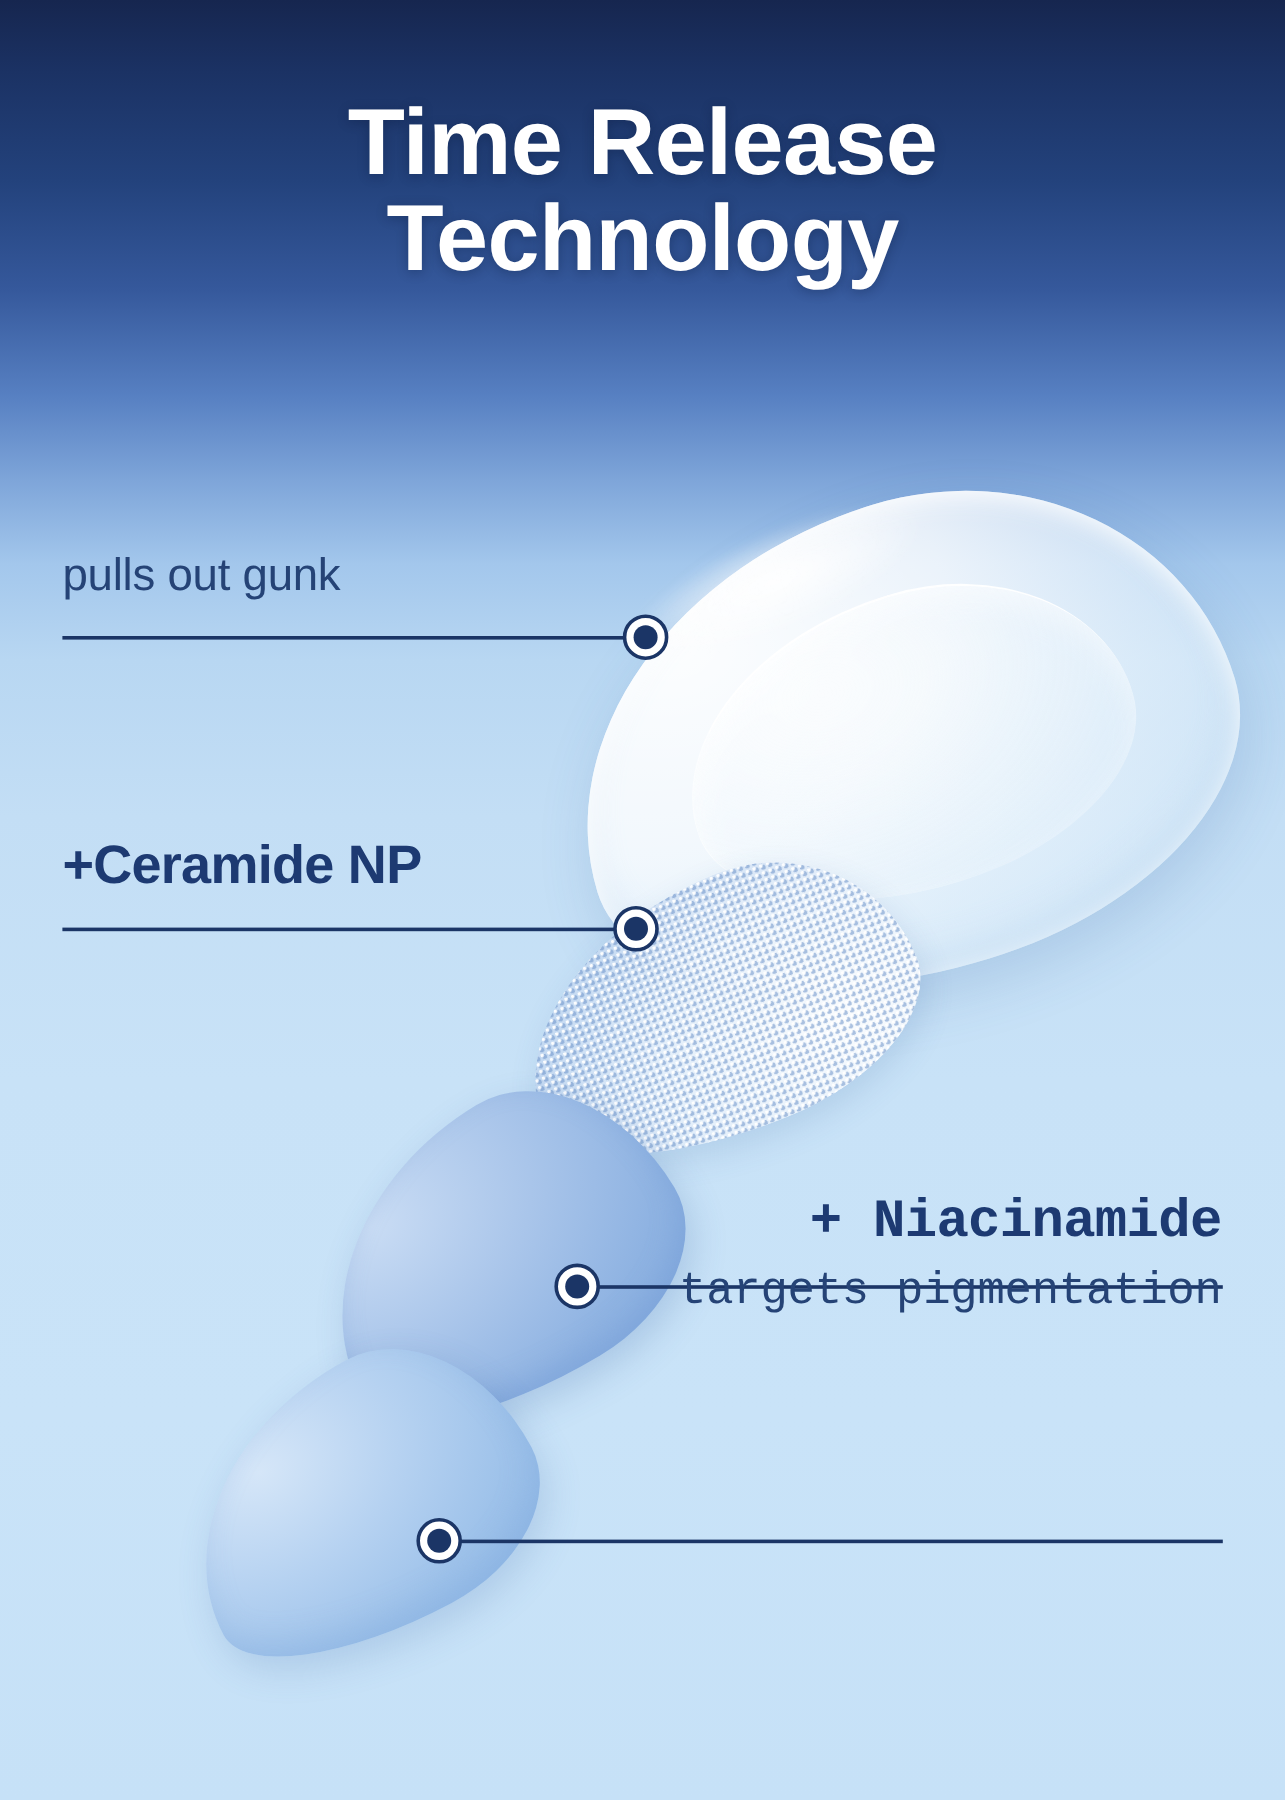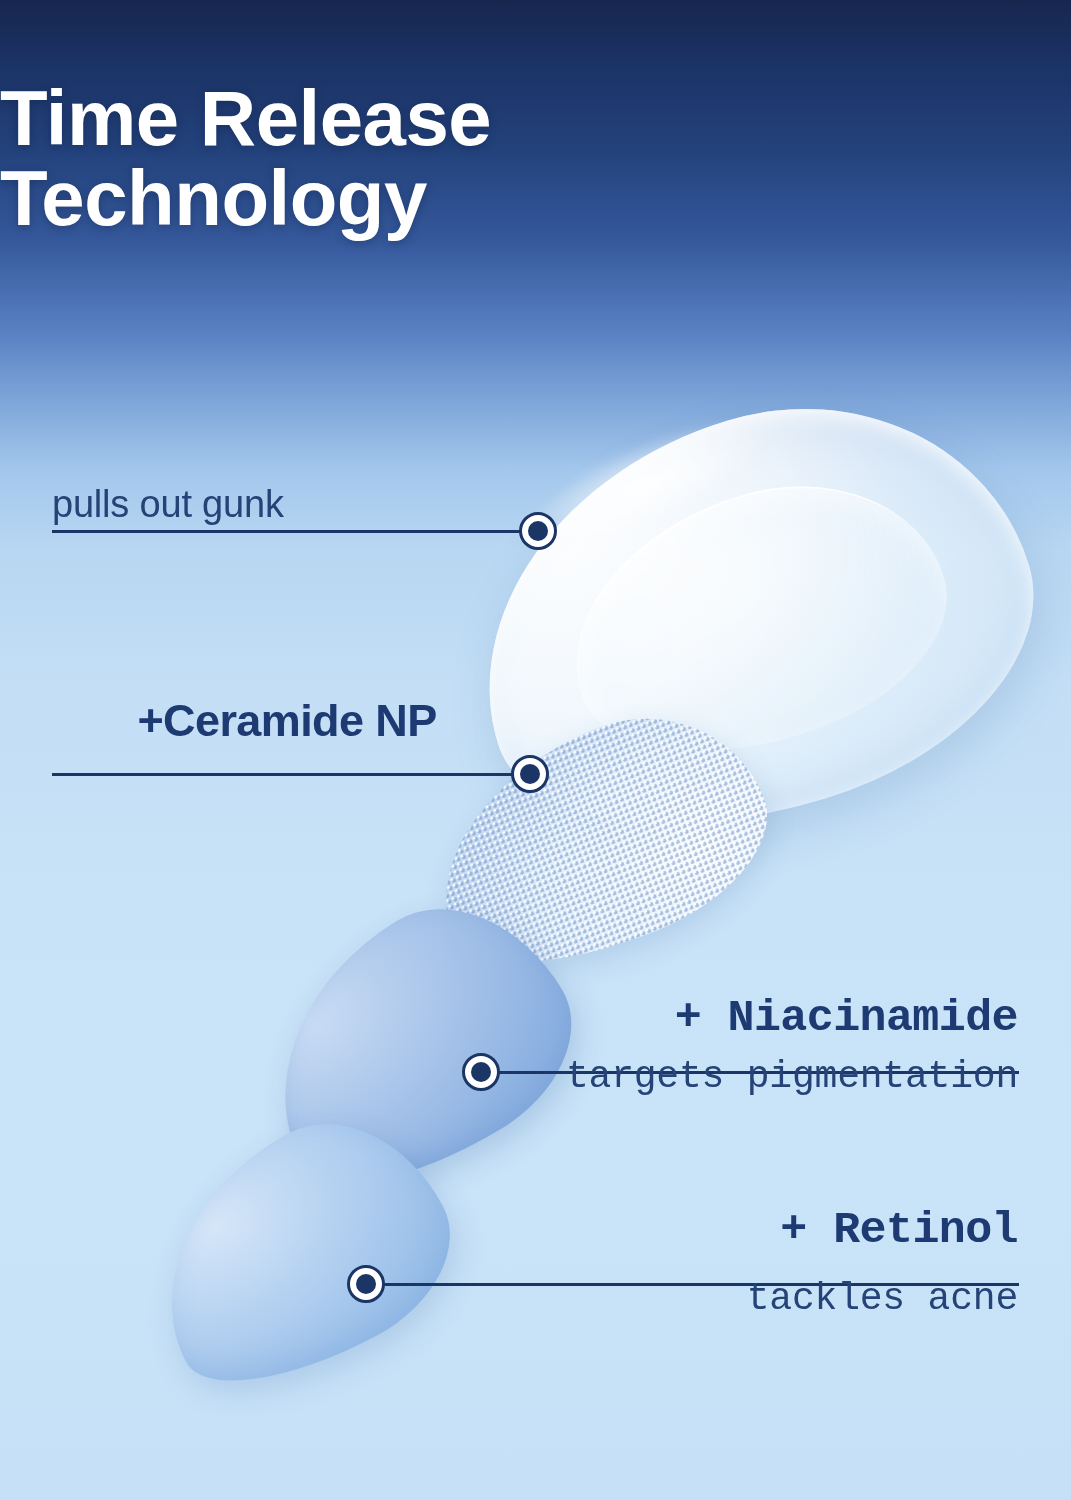--- a/index.html
+++ b/index.html
@@ -29,20 +29,21 @@
         #c3def5 680px,
         #c8e2f7 900px,
         #c9e3f8 1180px,
         #c6e1f7 1500px);
   }
 
   
   .title-block {
     position:absolute;
     top:78px; left:0; width:1071px;
+    text-align:center;
     color:#ffffff;
     font-weight:700;
     font-size:78px;
     line-height:1.03;
     letter-spacing:-0.5px;
     text-shadow:0 2px 10px rgba(8,20,50,0.30);
   }
   .title-line { display:block; white-space:nowrap; }
 
   
@@ -187,23 +188,23 @@
     font-weight:400;
     font-size:38px;
     line-height:1.20;
     letter-spacing:-0.2px;
     color:#254376;
   }
   .callout.left  { text-align:left; }
   .callout.right { text-align:right;font-family:Liberation Mono, monospace; }
 
   #callout-hydrocolloid { left:52px; top:452px; width:470px; }
-  #callout-hydrocolloid .sub { margin-top:30px; }
-
-  #callout-ceramide { left:52px; top:697px; width:470px;text-align:center; }
+  #callout-hydrocolloid .sub { margin-top:6px; }
+
+  #callout-ceramide { left:52px; top:697px; width:470px; }
   #callout-ceramide .sub { margin-top:20px; }
 
   #callout-niacinamide { right:53px; top:995px; width:600px; }
   #callout-niacinamide .sub { margin-top:12px; }
 
   #callout-retinol { right:53px; top:1207px; width:600px; }
   #callout-retinol .sub { margin-top:22px; }
 </style>
 </head>
 <body>
@@ -253,18 +254,14 @@
 
   <div class="callout left" id="callout-ceramide">
     <div class="head">+Ceramide NP</div>
   </div>
 
   <div class="callout right" id="callout-niacinamide">
     <div class="head">+ Niacinamide</div>
     <div class="sub">targets pigmentation</div>
   </div>
 
-  <div class="callout right" id="callout-retinol">
-    <div class="head">+ Retinol</div>
-    <div class="sub">tackles acne</div>
-  </div>
 
 </div>
 
 </body></html>

